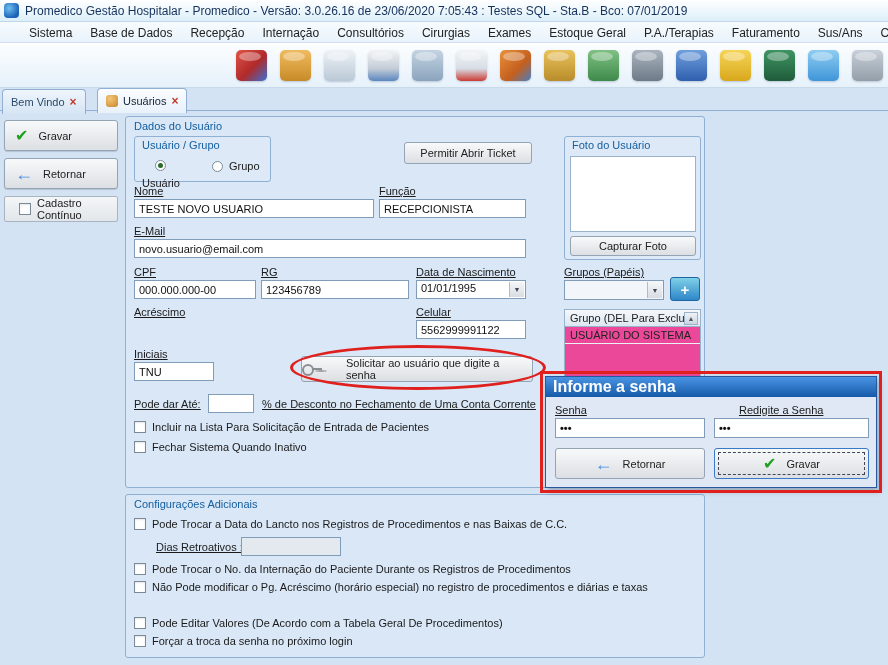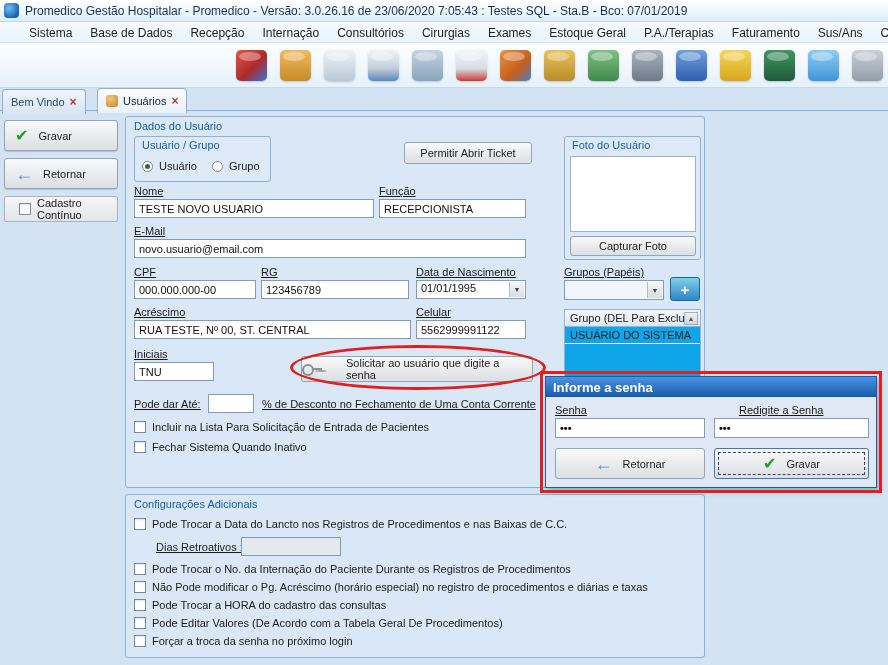--- a/index.html
+++ b/index.html
@@ -58,31 +58,31 @@
   .combo-arrow { position:absolute; right:1px; top:1px; bottom:1px; width:15px; background:linear-gradient(#f4f6f8,#d8dde3); border-left:1px solid #aebccb; display:flex; align-items:center; justify-content:center; font-size:7px; color:#445; }
 
   .cbrow { position:absolute; display:flex; align-items:center; gap:6px; }
   .cb { width:12px; height:12px; background:#fff; border:1px solid #7a8a99; box-shadow:inset 0 1px 2px rgba(0,0,0,.1); flex:0 0 auto; }
   .radio { width:11px; height:11px; border:1px solid #7a8a99; border-radius:50%; background:#fff; position:relative; flex:0 0 auto; }
   .radio.checked::after { content:""; position:absolute; left:2px; top:2px; width:5px; height:5px; border-radius:50%; background:#2a6b2a; }
 
   
   .list-header { position:absolute; background:linear-gradient(#f5f8fb,#dde7f1); border:1px solid #9ab3cd; font-size:11px; color:#222; display:flex; align-items:center; padding:0 5px; }
   .list-sort { position:absolute; right:2px; top:2px; width:14px; height:13px; background:linear-gradient(#eef2f6,#ccd6e0); border:1px solid #9ab3cd; font-size:7px; color:#556; display:flex; align-items:center; justify-content:center; }
-  .list-body { position:absolute; background:#0ea5e9; border:1px solid #9ab3cd; border-top:none; }
+  .list-body { position:absolute; background:#ec4899; border:1px solid #9ab3cd; border-top:none; }
   .list-row { height:17px; display:flex; align-items:center; padding:0 5px; font-size:11px; color:#222; border-bottom:1px solid #edf1f6; }
 
   
   .key-icon { position:relative; width:20px; height:12px; display:inline-block; flex:0 0 auto; }
   .key-icon::before { content:""; position:absolute; left:0; top:1px; width:8px; height:8px; border:2px solid #8a8f96; border-radius:50%; }
   .key-icon::after { content:""; position:absolute; left:11px; top:5px; width:9px; height:2px; background:#8a8f96; box-shadow:5px 2px 0 -0.5px #8a8f96, 2px 2px 0 -0.5px #8a8f96; }
 
   
   .dialog { position:absolute; left:545px; top:376px; width:332px; height:112px; background:#dfe8f4; border:1px solid #28579a; box-shadow:2px 3px 6px rgba(20,40,70,.35); z-index:10; }
-  .dialog-title { height:20px; background:linear-gradient(#4a94e4,#155aa8); color:#fff; font-weight:bold; font-size:13px; display:flex; align-items:center; padding-left:7px; }
+  .dialog-title { height:20px; background:linear-gradient(#4a94e4,#155aa8); color:#fff; font-weight:bold; font-size:16px; display:flex; align-items:center; padding-left:7px; }
   .dlg-btn-focus { outline:1px dashed #445; outline-offset:-5px; border-color:#3a78c8; }
 
   
   .anno-ellipse { position:absolute; left:290px; top:345px; width:256px; height:45px; border:3px solid #e0201c; border-radius:50%; z-index:20; pointer-events:none; }
   .anno-rect { position:absolute; left:540px; top:371px; width:342px; height:122px; border:3px solid #e0201c; z-index:20; pointer-events:none; }
 
   .addbtn { position:absolute; display:flex; align-items:center; justify-content:center; background:linear-gradient(#7fd0e8,#2e86c8); border:1px solid #1f66a0; border-radius:3px; color:#fff; font-weight:bold; font-size:15px; }
   .photo-box { position:absolute; background:#fff; border:1px solid #9ab3cd; }
 </style>
 </head>
@@ -154,21 +154,21 @@
   <div class="abs side-panel" style="left:4px;top:196px;width:114px;height:26px;padding-left:14px;">
     <span class="cb"></span>
     <span>Cadastro Contínuo</span>
   </div>
 
   <div class="abs groupbox" style="left:125px;top:116px;width:580px;height:372px;">
     <span class="group-title">Dados do Usuário</span>
 
     <div class="subbox" style="left:8px;top:19px;width:137px;height:46px;">
       <span class="sub-title">Usuário / Grupo</span>
-      <div class="cbrow" style="left:7px;top:23px;">
+      <div class="cbrow" style="left:7px;top:23px;flex-direction:column;">
         <span class="radio checked"></span>
         <span>Usuário</span>
       </div>
       <div class="cbrow" style="left:77px;top:23px;">
         <span class="radio"></span>
         <span>Grupo</span>
       </div>
     </div>
 
     <div class="abs btn" style="left:278px;top:25px;width:128px;height:22px;">
@@ -203,21 +203,20 @@
     <span class="lbl" style="left:438px;top:149px;">Grupos (Papéis)</span>
     <div class="inp" style="left:438px;top:163px;width:100px;height:20px;background:#f2f5f9;">
       <span></span>
       <span class="combo-arrow">▼</span>
     </div>
     <div class="addbtn" style="left:544px;top:160px;width:30px;height:24px;">
       <span>+</span>
     </div>
 
     <span class="lbl" style="left:8px;top:189px;">Acréscimo</span>
-    <input class="inp" style="left: 8px; top: 203px; width: 277px; height: 19px;" value="RUA TESTE, Nº 00, ST. CENTRAL">
     <span class="lbl" style="left:290px;top:189px;">Celular</span>
     <input class="inp" style="left: 290px; top: 203px; width: 110px; height: 19px;" value="5562999991122">
 
     <div class="list-header" style="left:438px;top:192px;width:137px;height:18px;">
       <span>Grupo (DEL Para Excluir)</span>
       <span class="list-sort">▲</span>
     </div>
     <div class="list-body" style="left:438px;top:210px;width:137px;height:52px;">
       <div class="list-row">
         <span>USUÁRIO DO SISTEMA</span>
@@ -255,24 +254,20 @@
     <span class="lbl" style="left:30px;top:46px;">Dias Retroativos :</span>
     <input class="inp" style="left: 115px; top: 42px; width: 100px; height: 19px;" disabled="" value="">
 
     <div class="cbrow" style="left:8px;top:68px;">
       <span class="cb"></span>
       <span>Pode Trocar o No. da Internação do Paciente Durante os Registros de Procedimentos</span>
     </div>
     <div class="cbrow" style="left:8px;top:86px;">
       <span class="cb"></span>
       <span>Não Pode modificar o Pg. Acréscimo (horário especial) no registro de procedimentos e diárias e taxas</span>
-    </div>
-    <div class="cbrow" style="left:8px;top:104px;">
-      <span class="cb"></span>
-      <span>Pode Trocar a HORA do cadastro das consultas</span>
     </div>
     <div class="cbrow" style="left:8px;top:140px;">
       <span class="cb"></span>
       <span>Forçar a troca da senha no próximo login</span>
     </div>
     <div class="cbrow" style="left:8px;top:122px;">
       <span class="cb"></span>
       <span>Pode Editar Valores (De Acordo com a Tabela Geral De Procedimentos)</span>
     </div>
   </div>

